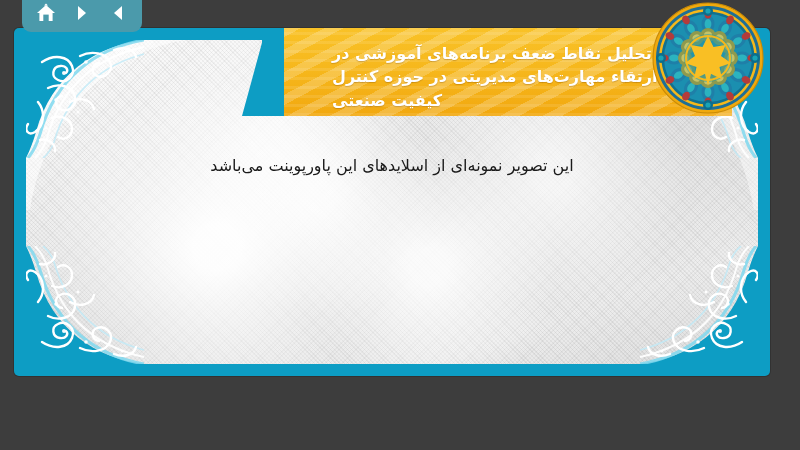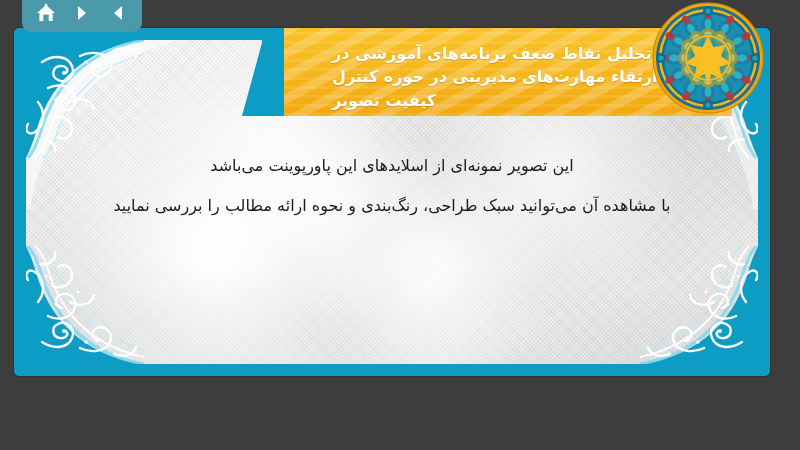--- a/index.html
+++ b/index.html
@@ -253,32 +253,31 @@
           <circle cx="30" cy="60" r="1.8"></circle>
             <circle cx="20" cy="88" r="1.6"></circle>
           <circle cx="52" cy="72" r="1.5"></circle>
             <circle cx="96" cy="13" r="1.5"></circle>
         </g>
       </svg>
     </div>
 
     <div class="body-text">
       <div class="body-line">این تصویر نمونه‌ای از اسلایدهای این پاورپوینت می‌باشد</div>
-      <div class="body-line">با مشاهده آن می‌توانید سبک طراحی، رنگ‌بندی و نحوه ارائه مطالب را بررسی نمایید</div>
     </div>
   </div>
 
   <div class="banner">
     <div class="banner-wedge"></div>
     <div class="banner-teal"></div>
     <div class="banner-gold"></div>
     <div class="title">
       <div class="title-line l1">تحلیل نقاط ضعف برنامه‌های آموزشی در</div>
       <div class="title-line">ارتقاء مهارت‌های مدیریتی در حوزه کنترل</div>
-      <div class="title-line">کیفیت تصویر</div>
+      <div class="title-line">کیفیت صنعتی</div>
     </div>
   </div>
 
   <div class="medallion">
     <svg viewBox="0 0 112 112" width="112" height="112">
       <defs>
         <g id="pet">
           <ellipse cx="0" cy="-34" rx="6.5" ry="9" fill="#1f7fa8"></ellipse>
           <ellipse cx="0" cy="-34" rx="3.4" ry="5" fill="#2bb3bf"></ellipse>
           <ellipse cx="0" cy="-23" rx="7.5" ry="7" fill="#8e9a4e"></ellipse>

